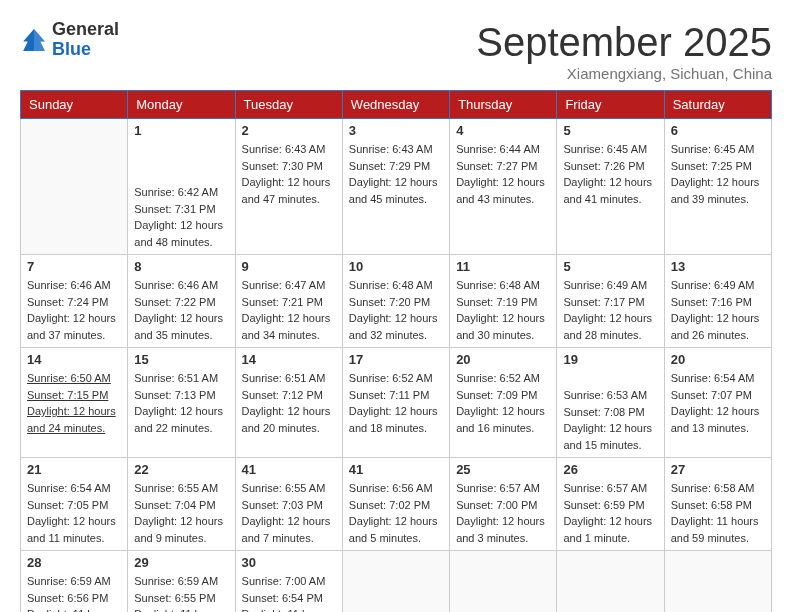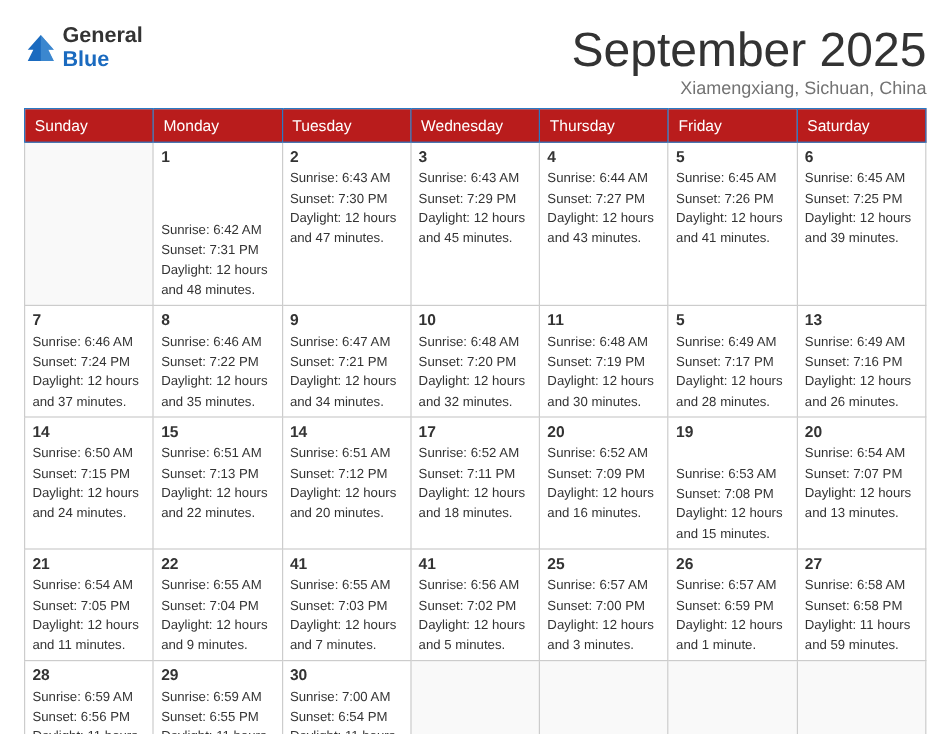--- a/index.html
+++ b/index.html
@@ -209,21 +209,21 @@
           <div class="day-number">13</div>
           <div class="day-info" style="white-space: pre-line;">Sunrise: 6:49 AM
 Sunset: 7:16 PM
 Daylight: 12 hours
 and 26 minutes.</div>
         </td>
       </tr>
       <tr class="week-row">
         <td>
           <div class="day-number">14</div>
-          <div class="day-info" style="white-space: pre-line;">Sunrise: 6:50 AM
+          <div class="day-info" style="white-space: pre-line; text-decoration: underline;">Sunrise: 6:50 AM
 Sunset: 7:15 PM
 Daylight: 12 hours
 and 24 minutes.</div>
         </td>
         <td>
           <div class="day-number">15</div>
           <div class="day-info" style="white-space: pre-line;">Sunrise: 6:51 AM
 Sunset: 7:13 PM
 Daylight: 12 hours
 and 22 minutes.</div>

